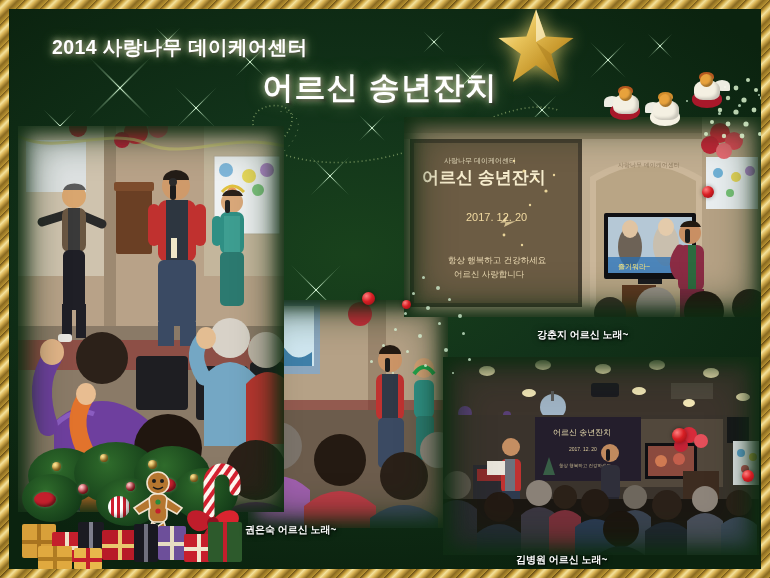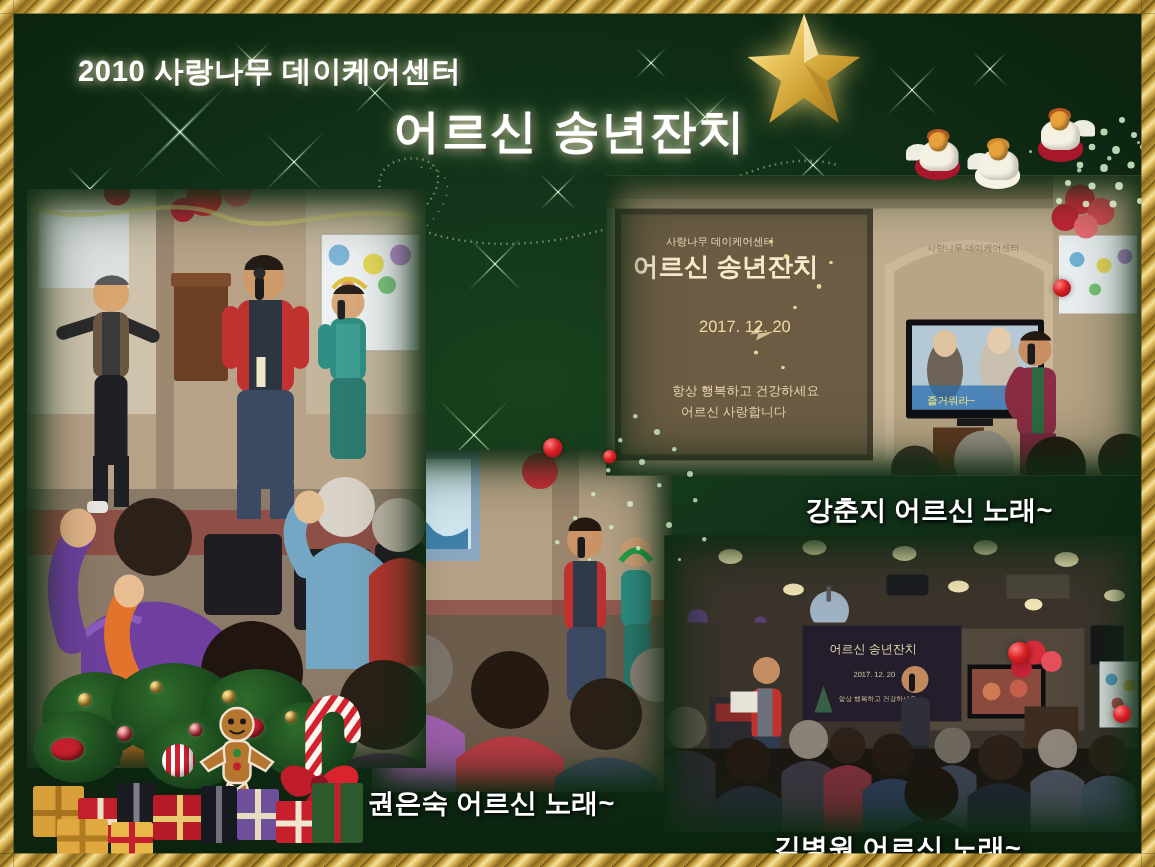--- a/index.html
+++ b/index.html
@@ -96,21 +96,21 @@
   
   #photo-right{left:404px;top:117px;width:360px;height:200px;z-index:12;}
   #photo-right .inner{background:linear-gradient(180deg,#c7b396 0%,#b7a384 55%,#7a6650 100%);}
 
   
   #photo-br{left:443px;top:357px;width:316px;height:198px;z-index:13;}
   #photo-br .inner{background:linear-gradient(180deg,#241f1c 0%,#2c2622 40%,#151210 100%);}
 
   
   .caption{
-    position:absolute;z-index:40;color:#ffffff;font-weight:bold;font-size:18px;
+    position:absolute;z-index:40;color:#ffffff;font-weight:bold;font-size:10px;
     text-shadow:1px 1px 2px rgba(0,0,0,.9),0 0 6px rgba(0,0,0,.7);
     white-space:nowrap;
   }
   #cap-kang{left:537px;top:328px;}
   #cap-kwon{left:245px;top:523px;}
   #cap-kim{left:516px;top:553px;}
 
   
   #gifts{position:absolute;left:22px;top:448px;width:222px;height:124px;z-index:35;}
   .gbox{position:absolute;border-radius:2px;}
@@ -248,21 +248,21 @@
     <div class="angel" style="left:84px;top:10px;">
       <div class="wing" style="left:26px;top:8px;transform:scaleX(-1);"></div>
       <div class="robe" style="left:4px;top:20px;"></div>
       <div class="body" style="left:6px;top:8px;"></div>
       <div class="hair" style="left:11px;top:0px;"></div>
       <div class="head" style="left:12px;top:2px;"></div>
     </div>
   </div>
 
   <div id="title-wrap">
-    <div id="subtitle">2010 사랑나무 데이케어센터</div>
+    <div id="subtitle">2014 사랑나무 데이케어센터</div>
     <div id="main-title">어르신 송년잔치</div>
   </div>
 
   <div class="photo" id="photo-left">
     <div class="inner">
       <svg width="266" height="386" viewBox="0 0 266 386" preserveAspectRatio="none">
 
         <rect x="0" y="0" width="266" height="210" fill="#b8a288"></rect>
         <rect x="0" y="0" width="86" height="150" fill="#cfc3ae"></rect>
         <rect x="8" y="14" width="60" height="52" fill="#dfe6ea" opacity=".85"></rect>

